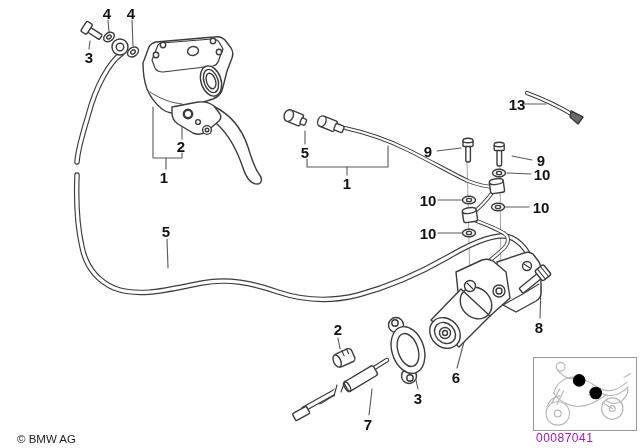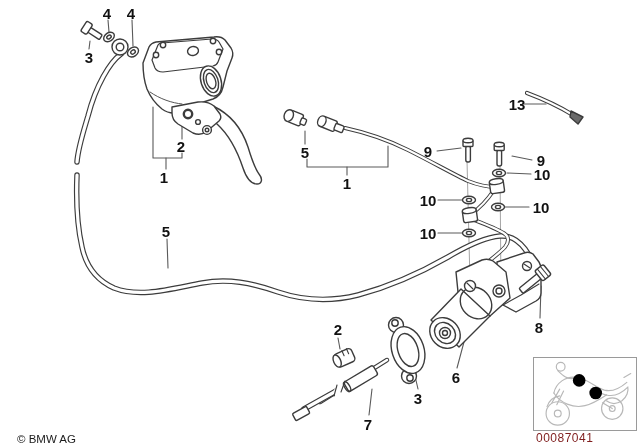--- a/index.html
+++ b/index.html
@@ -6,21 +6,21 @@
   .stage{position:relative;width:640px;height:448px;background:#ffffff;overflow:hidden;
          font-family:"Liberation Sans",sans-serif;}
   .stage svg{position:absolute;left:0;top:0;}
   .callout{position:absolute;transform:translate(-50%,-50%);
            font-family:"Liberation Sans",sans-serif;font-weight:bold;font-size:15px;
            color:#111;line-height:1;white-space:nowrap;cursor:default;}
   .copyright{position:absolute;left:17px;top:433px;font-size:11.5px;font-weight:400;color:#1c1c1c;}
   .thumb{position:absolute;left:533px;top:357px;width:104px;height:74px;
          border:1px solid #9a9a9a;background:#fff;box-sizing:border-box;}
   .thumb svg{position:absolute;left:0;top:0;}
-  .drawing-number{position:absolute;left:536px;top:431px;font-size:12px;color:#7f1d1d;letter-spacing:.5px;}
+  .drawing-number{position:absolute;left:536px;top:431px;font-size:12px;color:#a21caf;letter-spacing:.5px;}
 </style>
 </head>
 <body>
 
 <div class="stage">
 
   <svg width="640" height="448" viewBox="0 0 640 448">
     <g fill="none" stroke="#3c3c3c" stroke-width="1.4" stroke-linejoin="round" stroke-linecap="round">
 
       <g stroke="#9a9a9a" stroke-width="0.9">

